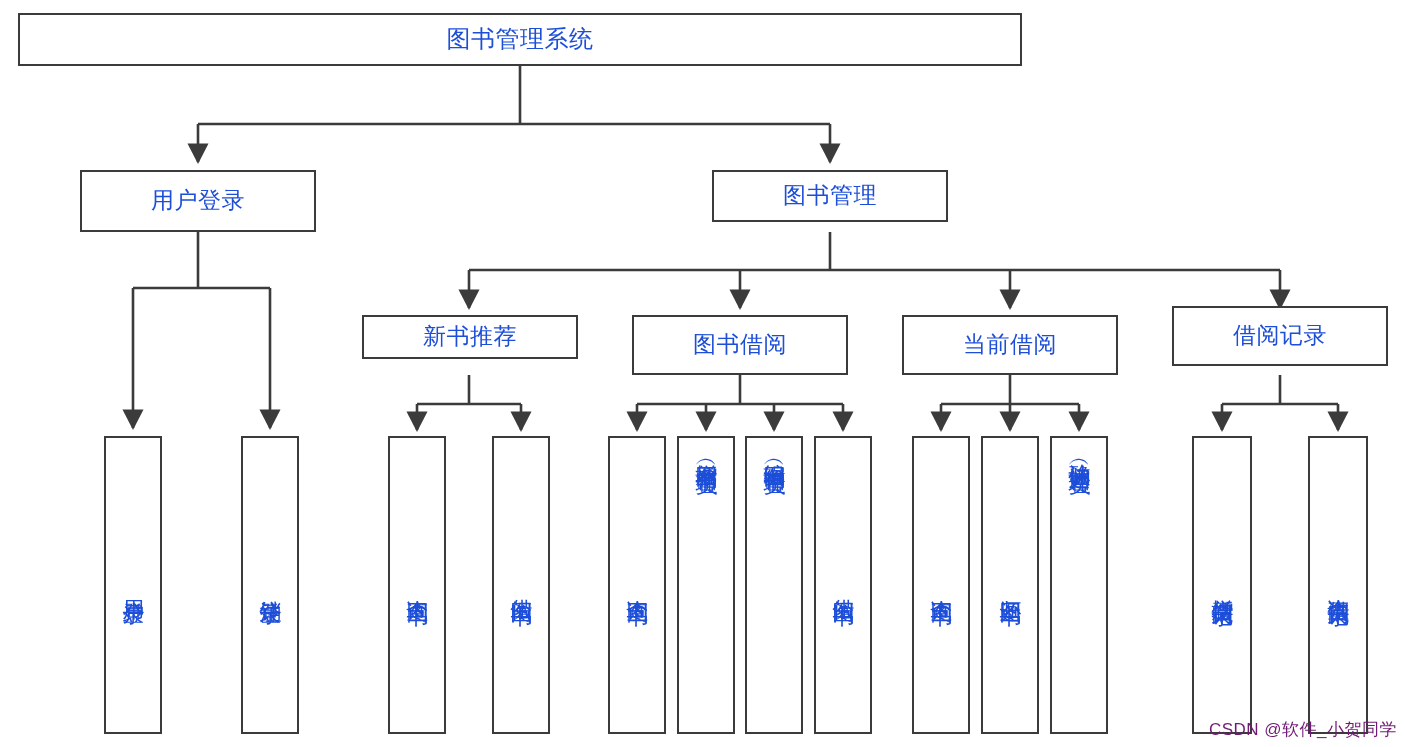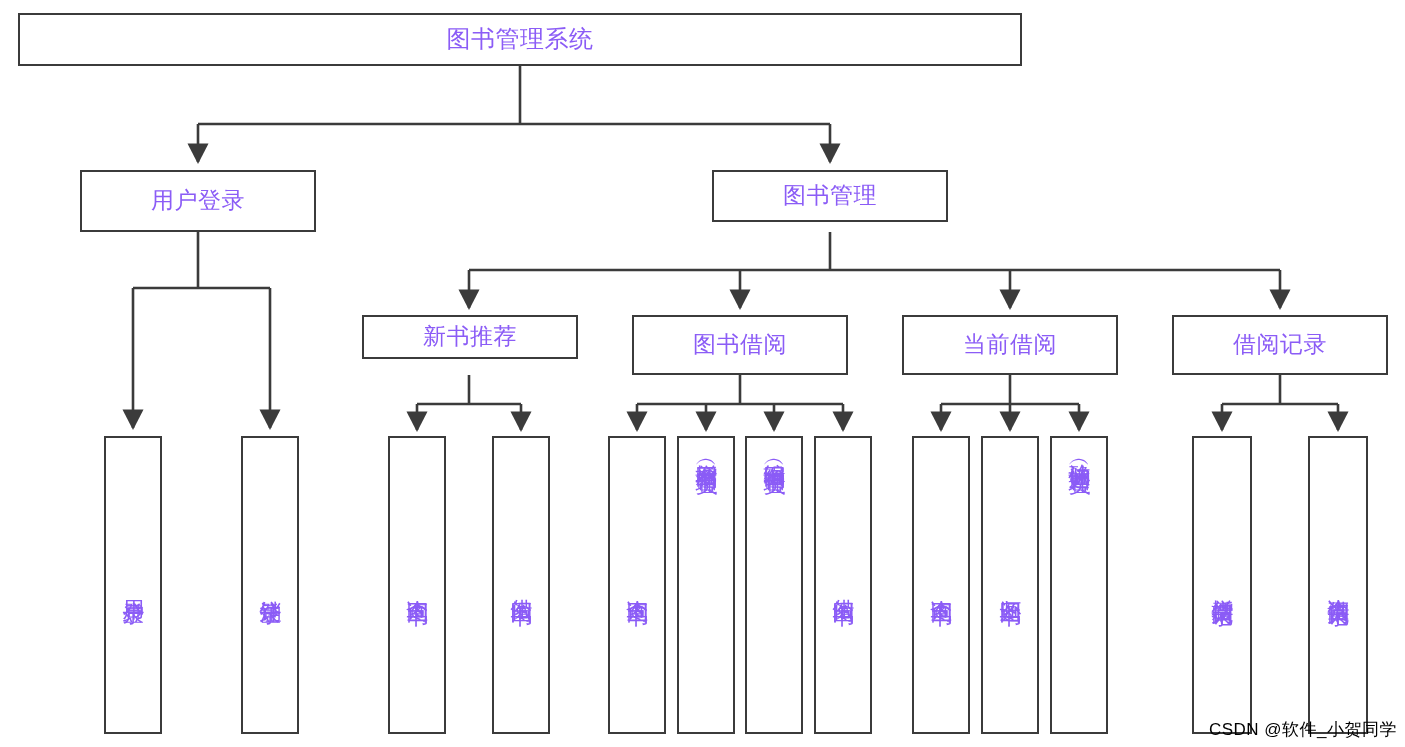--- a/index.html
+++ b/index.html
@@ -26,21 +26,21 @@
     position: absolute;
     box-sizing: border-box;
     background: #ffffff;
     border: 2.5px solid #3b3b3b;
     display: flex;
     align-items: center;
     justify-content: center;
     z-index: 3;
   }
   .node .label {
-    color: #8b5cf6;
+    color: #1d4ed8;
     line-height: 1.12;
     letter-spacing: 0.5px;
     white-space: nowrap;
   }
   .node.horiz .label {
     font-size: 23px;
   }
   .node.root .label {
     font-size: 24px;
   }
@@ -59,21 +59,21 @@
   }
   .node.vert.centered {
     align-items: center;
     padding-top: 0;
   }
   #watermark {
     position: absolute;
     right: 8px;
     bottom: 6px;
     font-size: 17px;
-    color: #000000;
+    color: #701a75;
     letter-spacing: 0.5px;
     z-index: 5;
     white-space: nowrap;
   }
 </style>
 </head>
 <body>
 
 <div id="canvas">
 
@@ -140,21 +140,21 @@
 
   <div class="node horiz" style="left:362px; top:315px; width:216px; height:44px;">
     <span class="label">新书推荐</span>
   </div>
   <div class="node horiz" style="left:632px; top:315px; width:216px; height:60px;">
     <span class="label">图书借阅</span>
   </div>
   <div class="node horiz" style="left:902px; top:315px; width:216px; height:60px;">
     <span class="label">当前借阅</span>
   </div>
-  <div class="node horiz" style="left:1172px; top:315px; width:216px; height:60px;text-align:center;">
+  <div class="node horiz" style="left:1172px; top:306px; width:216px; height:60px;text-align:center;">
     <span class="label">借阅记录</span>
   </div>
 
   <div class="node vert centered" style="left:104px; top:436px; width:58px; height:298px;">
     <span class="label">用户登录</span>
   </div>
   <div class="node vert centered" style="left:241px; top:436px; width:58px; height:298px;">
     <span class="label">注销登录</span>
   </div>
 

